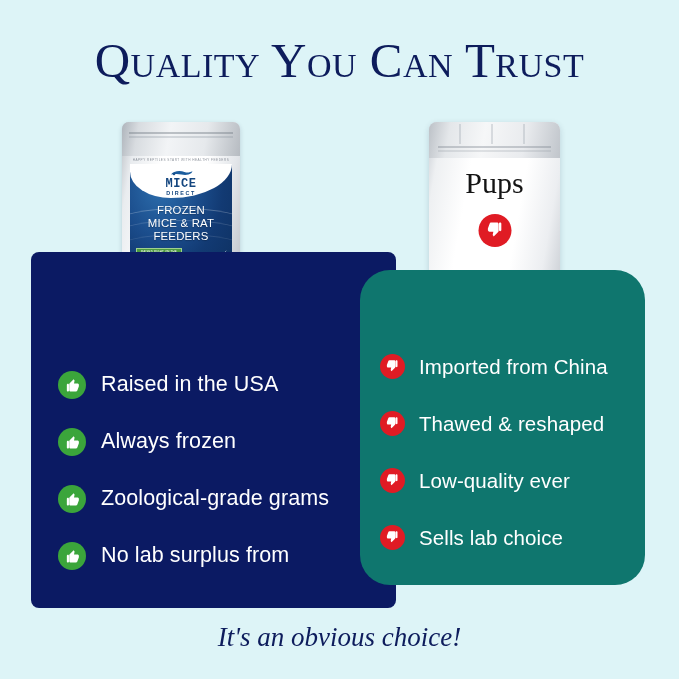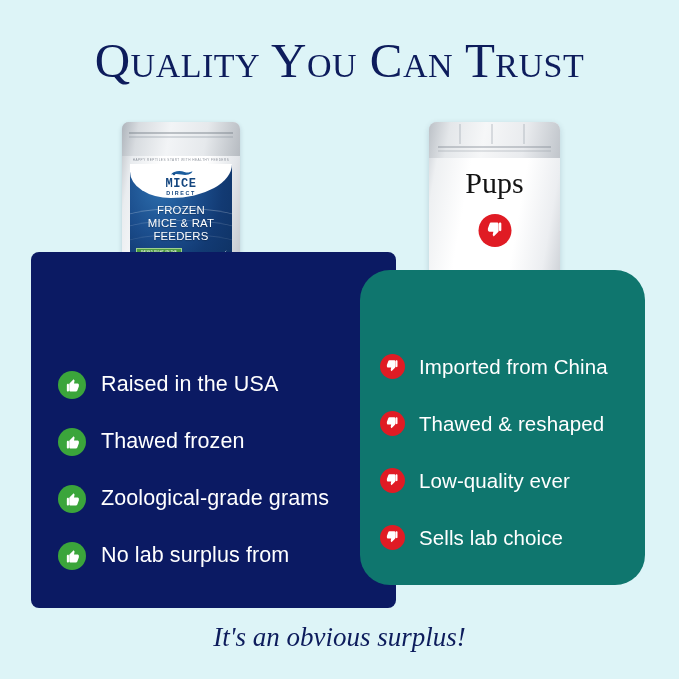--- a/index.html
+++ b/index.html
@@ -492,21 +492,21 @@
         </span>
         <span class="row-label">Raised in the USA</span>
       </div>
 
       <div class="row">
         <span class="badge badge-up">
           <svg width="17" height="17" viewBox="0 0 24 24" fill="currentColor">
             <path d="M8.5 22h8.3c0.9 0 1.7-0.55 2-1.4l2.1-5.8c0.07-0.2 0.1-0.4 0.1-0.6V12.5c0-1.1-0.9-2-2-2h-4.9l0.75-3.6 0.02-0.25c0-0.4-0.17-0.8-0.44-1.08L13.6 4.5 8 10.1c-0.36 0.36-0.58 0.86-0.58 1.4V20c0 1.1 0.9 2 2 2h-0.92zM5.5 22c0.83 0 1.5-0.67 1.5-1.5v-8C7 11.67 6.33 11 5.5 11S4 11.67 4 12.5v8C4 21.33 4.67 22 5.5 22z"></path>
           </svg>
         </span>
-        <span class="row-label">Thawed frozen</span>
+        <span class="row-label">Always frozen</span>
       </div>
 
       <div class="row">
         <span class="badge badge-up">
           <svg width="17" height="17" viewBox="0 0 24 24" fill="currentColor">
             <path d="M8.5 22h8.3c0.9 0 1.7-0.55 2-1.4l2.1-5.8c0.07-0.2 0.1-0.4 0.1-0.6V12.5c0-1.1-0.9-2-2-2h-4.9l0.75-3.6 0.02-0.25c0-0.4-0.17-0.8-0.44-1.08L13.6 4.5 8 10.1c-0.36 0.36-0.58 0.86-0.58 1.4V20c0 1.1 0.9 2 2 2h-0.92zM5.5 22c0.83 0 1.5-0.67 1.5-1.5v-8C7 11.67 6.33 11 5.5 11S4 11.67 4 12.5v8C4 21.33 4.67 22 5.5 22z"></path>
           </svg>
         </span>
         <span class="row-label">Zoological-grade grams</span>
       </div>
@@ -558,15 +558,15 @@
           <svg width="15" height="15" viewBox="0 0 24 24" fill="currentColor">
             <path d="M15.5 2H7.2c-0.9 0-1.7 0.55-2 1.4L3.1 9.2C3.03 9.4 3 9.6 3 9.8V11.5c0 1.1 0.9 2 2 2h4.9l-0.75 3.6-0.02 0.25c0 0.4 0.17 0.8 0.44 1.08L10.4 19.5l5.6-5.6c0.36-0.36 0.58-0.86 0.58-1.4V4c0-1.1-0.9-2-2-2h0.92zM18.5 2c-0.83 0-1.5 0.67-1.5 1.5v8c0 0.83 0.67 1.5 1.5 1.5S20 12.33 20 11.5v-8C20 2.67 19.33 2 18.5 2z"></path>
           </svg>
         </span>
         <span class="row-label row-label-right">Sells lab choice</span>
       </div>
 
     </div>
   </div>
 
-  <div class="footer-note">It's an obvious surplus!</div>
+  <div class="footer-note">It's an obvious choice!</div>
 
 </div>
 
 </body></html>

